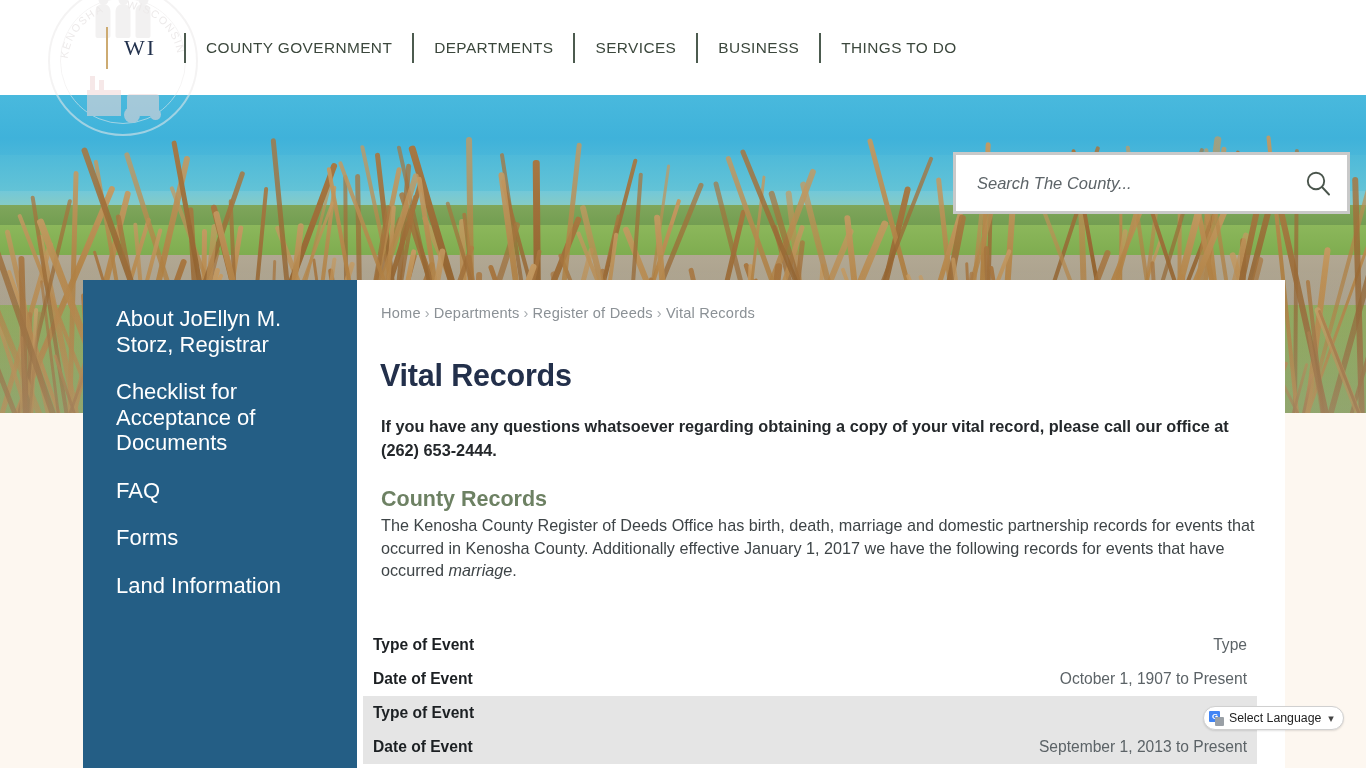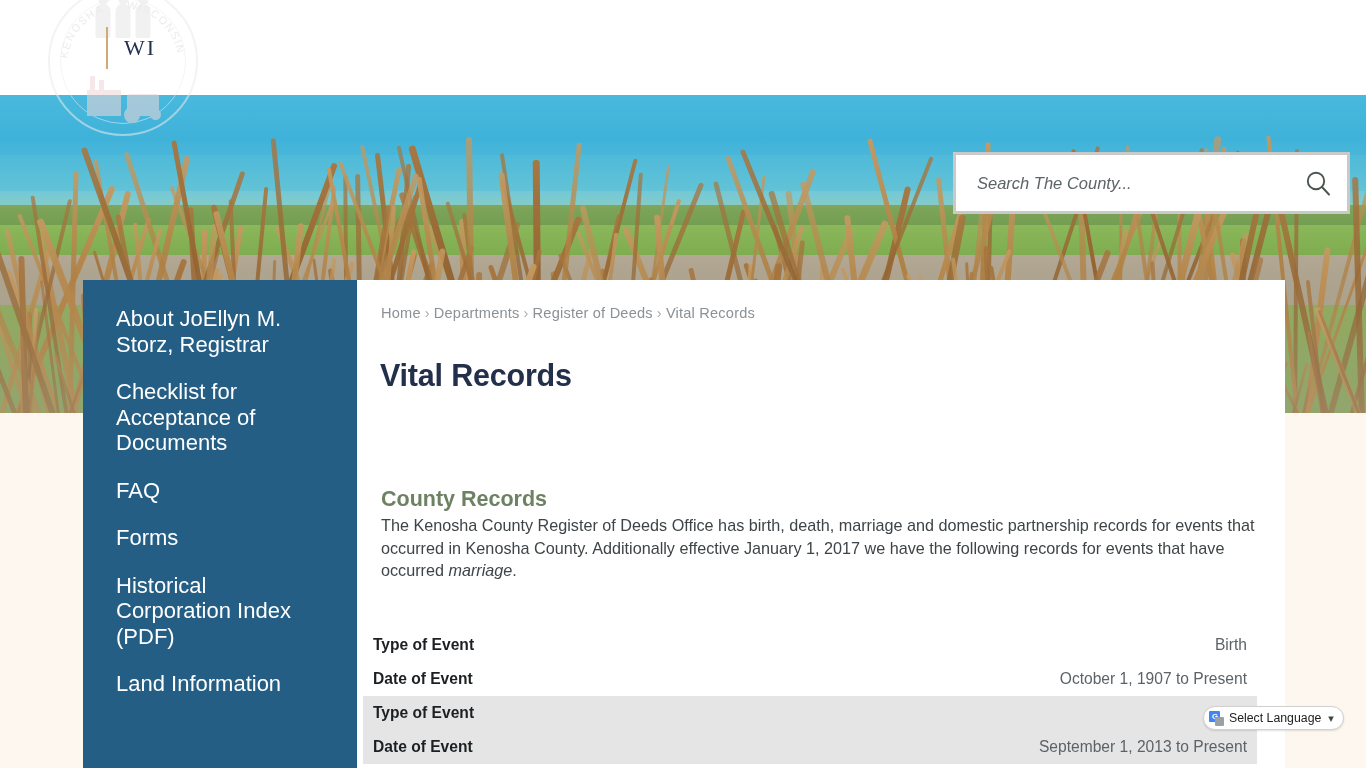--- a/index.html
+++ b/index.html
@@ -224,20 +224,32 @@
         </text>
       </svg>
     </div>
   </div>
 
   <div class="brand">
     <span class="brand-sep"></span>
     <span class="brand-wi">WI</span>
   </div>
 
+  <div class="nav">
+    <span class="nav-div"></span>
+    <span class="nav-item">COUNTY GOVERNMENT</span>
+    <span class="nav-div"></span>
+    <span class="nav-item">DEPARTMENTS</span>
+    <span class="nav-div"></span>
+    <span class="nav-item">SERVICES</span>
+    <span class="nav-div"></span>
+    <span class="nav-item">BUSINESS</span>
+    <span class="nav-div"></span>
+    <span class="nav-item">THINGS TO DO</span>
+  </div>
 </div>
 
 <div class="hero">
   <div class="hero-sky"></div>
   <div class="hero-water"></div>
   <div class="hero-shrub"></div>
   <div class="hero-grass"></div>
   <div class="hero-path"></div>
   <div class="hero-ground"></div>
   <div class="hero-reeds" id="reeds">
@@ -648,43 +660,43 @@
       <line x1="19" y1="19" x2="26" y2="26.5" stroke="#4a554c" stroke-width="1.9" stroke-linecap="round"></line>
     </svg>
   </button>
 </div>
 
 <div class="sidebar">
   <div class="side-item">About JoEllyn M. Storz, Registrar</div>
   <div class="side-item">Checklist for Acceptance of Documents</div>
   <div class="side-item">FAQ</div>
   <div class="side-item">Forms</div>
-  <div class="side-item">Historical Corporation Index (PDF)</div>
   <div class="side-item">Land Information</div>
 </div>
 
 <div class="card">
 
   <div class="crumb">
     <a>Home</a><span class="sep">›</span><a>Departments</a><span class="sep">›</span><a>Register of Deeds</a><span class="sep">›</span><span class="cur">Vital Records</span>
   </div>
 
   <h1 class="page-title">Vital Records</h1>
 
+  <p class="lede">If you have any questions whatsoever regarding obtaining a copy of your vital record, please call our office at (262) 653-2444.</p>
 
   <h2 class="h2-green">County Records</h2>
 
   <p class="para"><span>The Kenosha County Register of Deeds Office has birth, death, marriage and domestic partnership records for events that occurred in Kenosha County. Additionally effective January 1, 2017 we have the following records for events that have occurred </span><em>marriage</em><span>.</span></p>
 
 
   <table class="table">
     <tbody>
       <tr>
         <td class="k">Type of Event</td>
-        <td class="v">Birth</td>
+        <td class="v">Type</td>
       </tr>
       <tr>
         <td class="k">Date of Event</td>
         <td class="v">October 1, 1907 to Present</td>
       </tr>
       <tr class="shade">
         <td class="k">Type of Event</td>
         <td class="v"></td>
       </tr>
       <tr class="shade">

